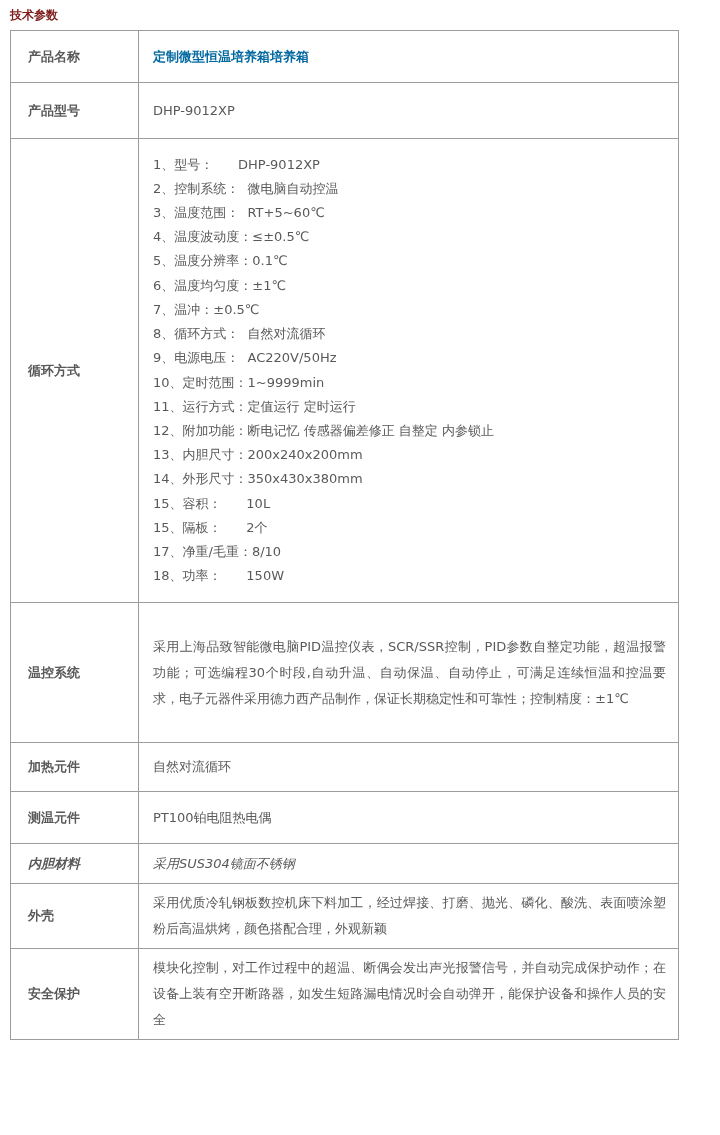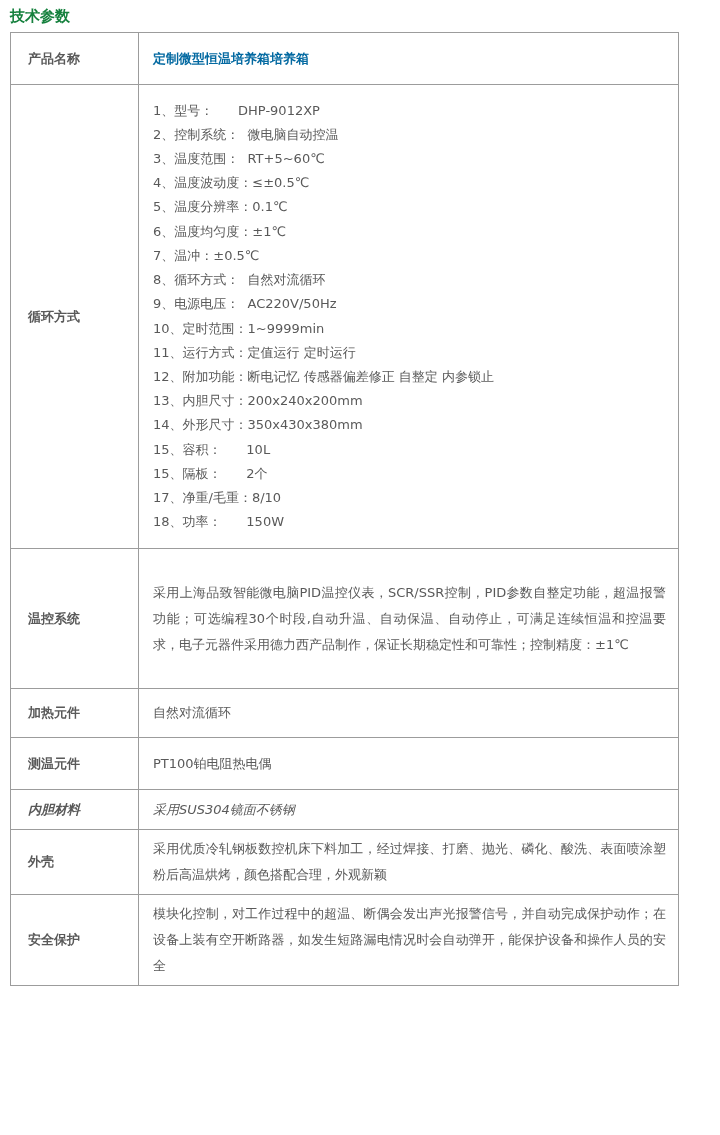--- a/index.html
+++ b/index.html
@@ -11,23 +11,23 @@
     font-family: "DejaVu Sans", "Liberation Sans", sans-serif;
   }
   .page {
     width: 720px;
     height: 1135px;
     background: #ffffff;
     overflow: hidden;
   }
   .page-title {
     margin: 7px 0 6px 10px;
-    font-size: 15px;
+    font-size: 12px;
     font-weight: bold;
-    color: #15803d;
+    color: #7f1d1d;
   }
   table.spec-table {
     border-collapse: collapse;
     table-layout: fixed;
     margin-left: 10px;
     width: 669px;
     background: #ffffff;
     border-radius: 30px;
   }
   table.spec-table td {
@@ -80,20 +80,24 @@
 <div class="page">
 
   <div class="page-title">技术参数</div>
 
   <table class="spec-table">
     <tbody>
       <tr class="r0">
         <td class="label-cell">产品名称</td>
         <td class="value-cell bold-value">定制微型恒温培养箱培养箱</td>
       </tr>
+      <tr class="r1">
+        <td class="label-cell">产品型号</td>
+        <td class="value-cell">DHP-9012XP</td>
+      </tr>
       <tr class="r2">
         <td class="label-cell">循环方式</td>
         <td class="value-cell">
           <div class="spec-lines">
               <div class="spec-line">1、型号：      DHP-9012XP</div>
               <div class="spec-line">2、控制系统：  微电脑自动控温</div>
               <div class="spec-line">3、温度范围：  RT+5~60℃</div>
               <div class="spec-line">4、温度波动度：≤±0.5℃</div>
               <div class="spec-line">5、温度分辨率：0.1℃</div>
               <div class="spec-line">6、温度均匀度：±1℃</div>

